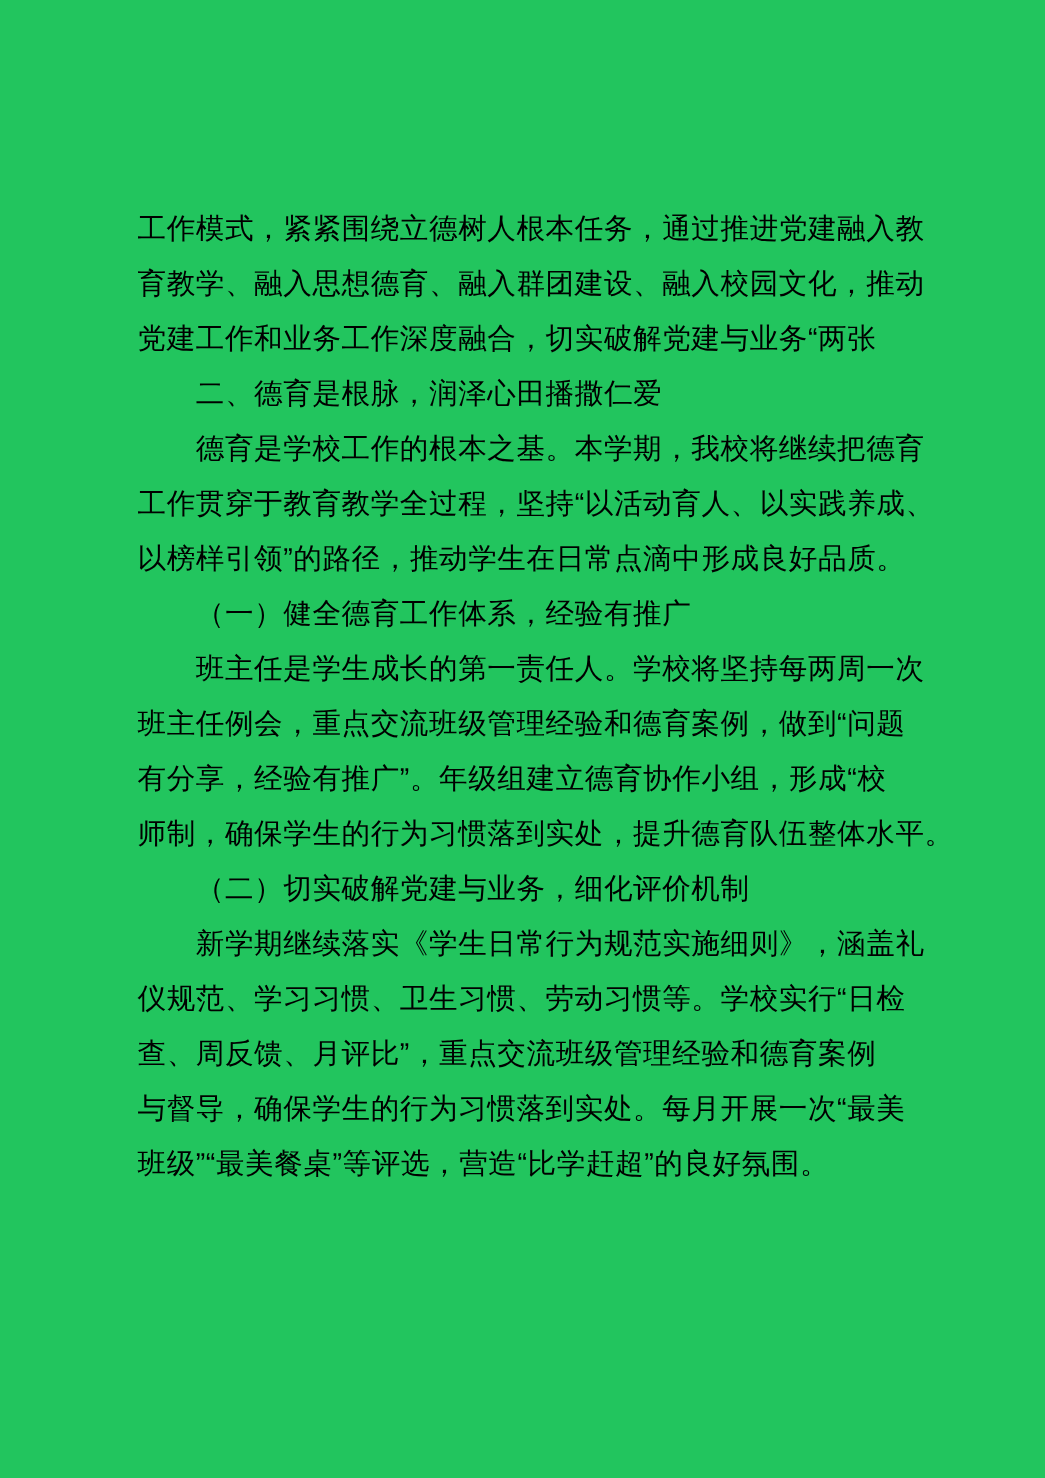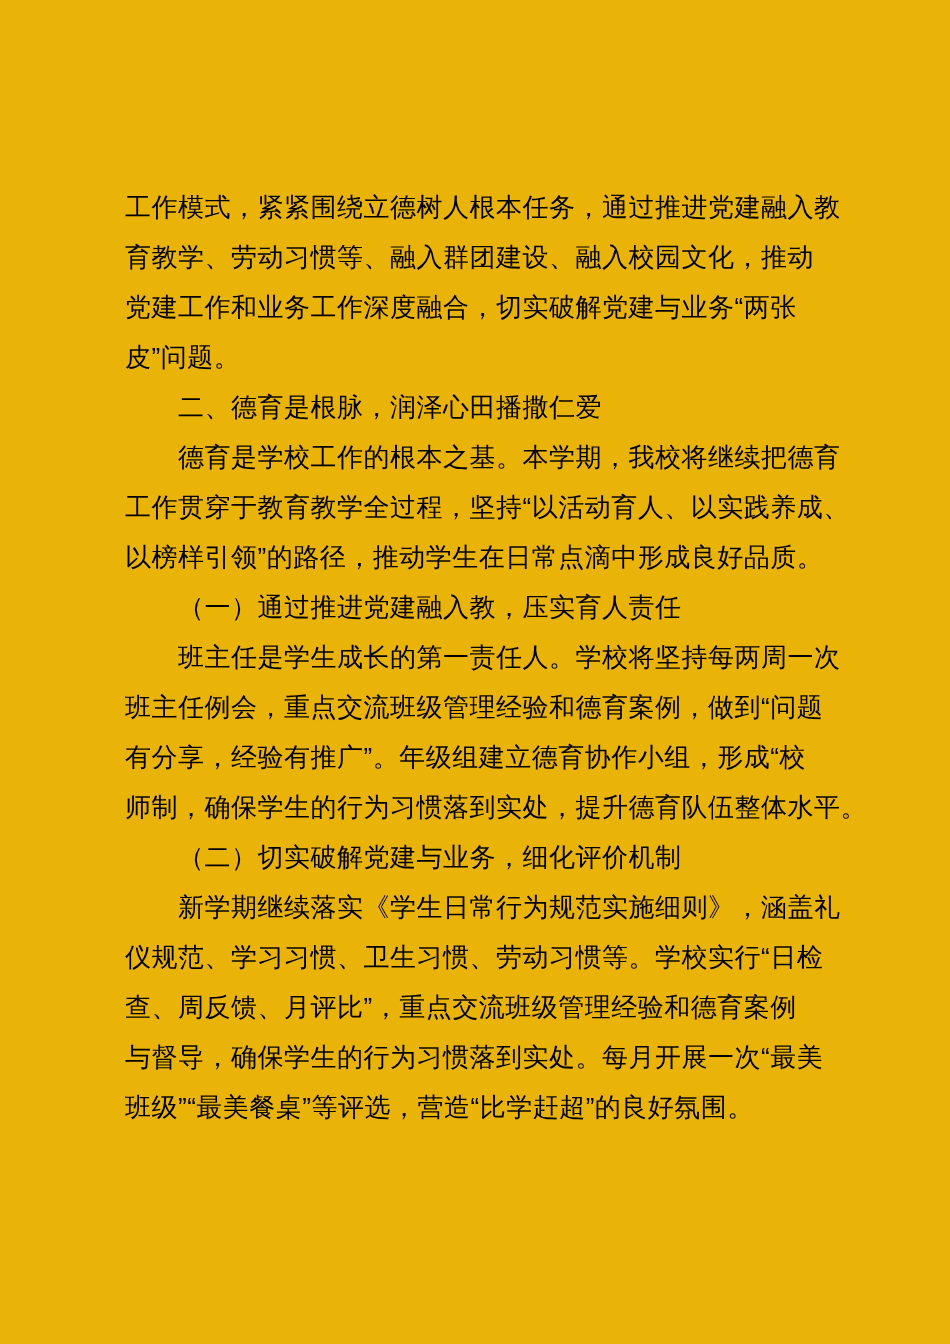--- a/index.html
+++ b/index.html
@@ -9,21 +9,21 @@
   }
   body {
     width: 950px;
     height: 1344px;
     font-family: "Liberation Sans", sans-serif;
   }
   .page {
     position: relative;
     width: 950px;
     height: 1344px;
-    background: #eab308;
+    background: #22c55e;
     overflow: hidden;
   }
   .text-block {
     position: absolute;
     left: 125px;
     top: 182px;
     width: 770px;
     color: #000000;
     font-size: 26px;
     letter-spacing: 0.5px;
@@ -43,37 +43,36 @@
   }
 </style>
 </head>
 <body>
 
 <div class="page">
   <div class="text-block">
 
     <div class="para">
       <div class="line">工作模式，紧紧围绕立德树人根本任务，通过推进党建融入教</div>
-      <div class="line">育教学、劳动习惯等、融入群团建设、融入校园文化，推动</div>
+      <div class="line">育教学、融入思想德育、融入群团建设、融入校园文化，推动</div>
       <div class="line">党建工作和业务工作深度融合，切实破解党建与业务“两张</div>
-      <div class="line">皮”问题。</div>
     </div>
 
     <div class="para">
       <div class="line indent">二、德育是根脉，润泽心田播撒仁爱</div>
     </div>
 
     <div class="para">
       <div class="line indent">德育是学校工作的根本之基。本学期，我校将继续把德育</div>
       <div class="line">工作贯穿于教育教学全过程，坚持“以活动育人、以实践养成、</div>
       <div class="line">以榜样引领”的路径，推动学生在日常点滴中形成良好品质。</div>
     </div>
 
     <div class="para">
-      <div class="line indent">（一）通过推进党建融入教，压实育人责任</div>
+      <div class="line indent">（一）健全德育工作体系，经验有推广</div>
     </div>
 
     <div class="para">
       <div class="line indent">班主任是学生成长的第一责任人。学校将坚持每两周一次</div>
       <div class="line">班主任例会，重点交流班级管理经验和德育案例，做到“问题</div>
       <div class="line">有分享，经验有推广”。年级组建立德育协作小组，形成“校</div>
       <div class="line">师制，确保学生的行为习惯落到实处，提升德育队伍整体水平。</div>
     </div>
 
     <div class="para">

